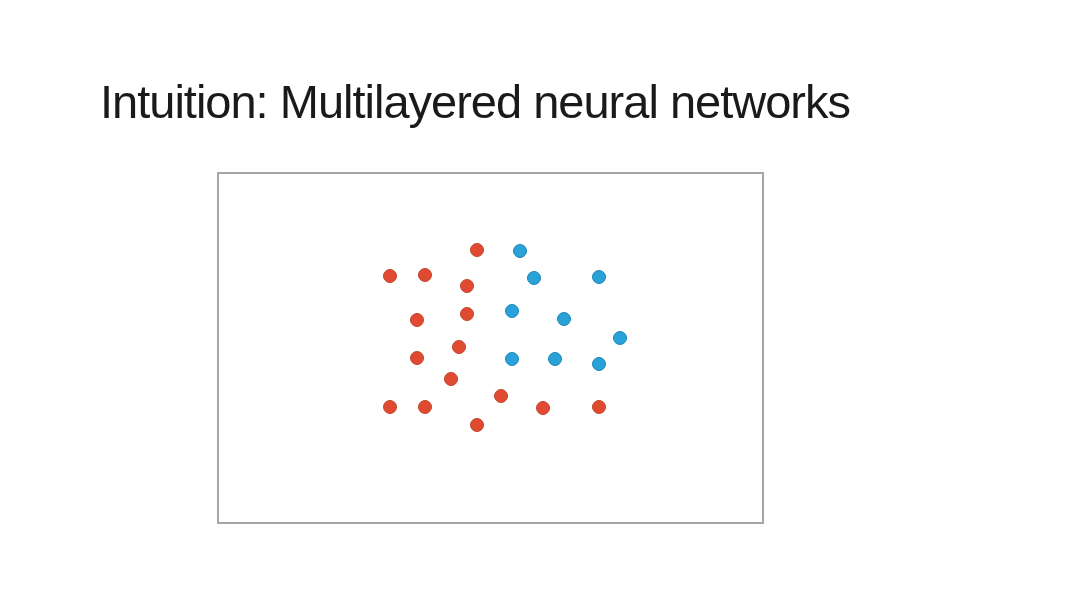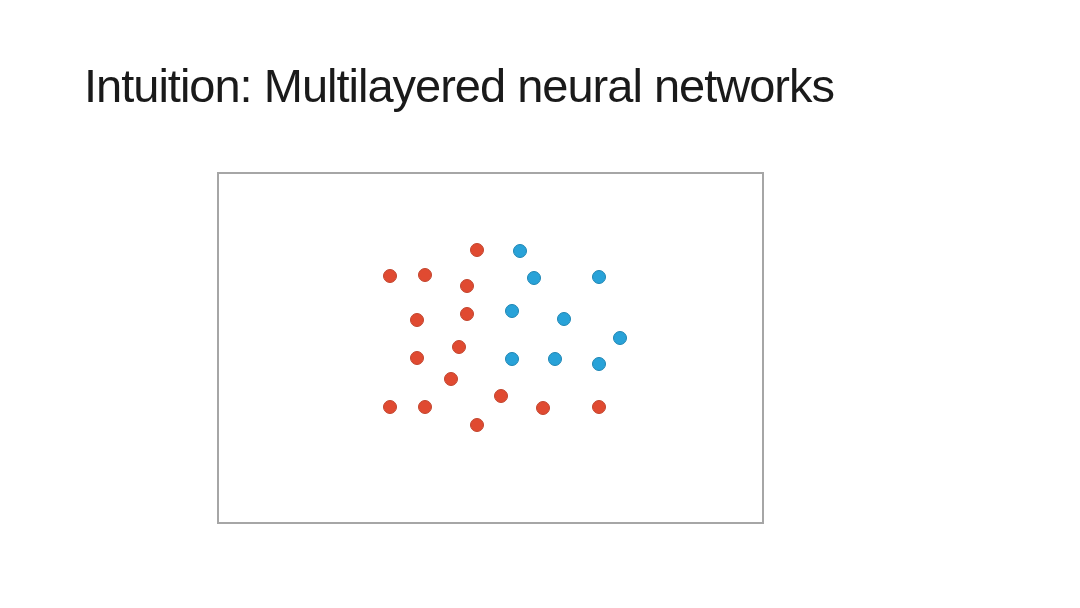--- a/index.html
+++ b/index.html
@@ -12,21 +12,21 @@
     width: 1080px;
     height: 608px;
     background: #ffffff;
     font-family: "Liberation Sans", sans-serif;
     overflow: hidden;
   }
   .slide-title {
     position: absolute;
     left: 84px;
     top: 62px;
-    margin: 0;
+    margin: 16px;
     font-size: 47px;
     font-weight: 300;
     letter-spacing: -1px;
     line-height: 1;
     color: #1a1a1a;
     white-space: nowrap;
   }
   .figure-frame {
     position: absolute;
     box-sizing: border-box;

